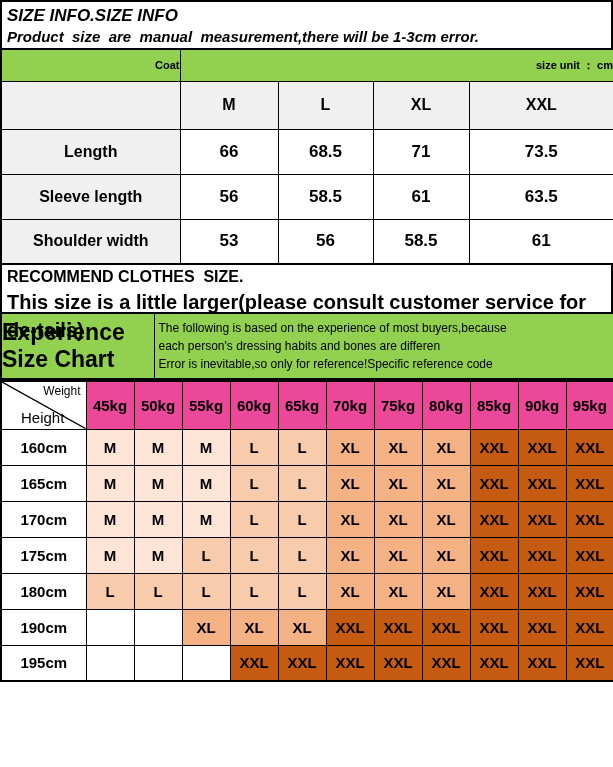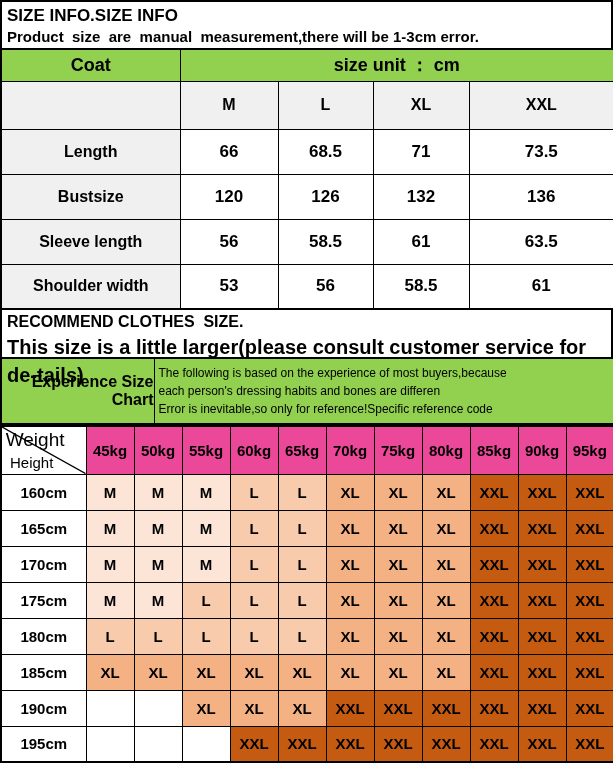--- a/index.html
+++ b/index.html
@@ -15,34 +15,35 @@
   html,body{margin:0;padding:0;background:#ffffff;}
   body{font-family:"Liberation Sans",sans-serif;color:#000;}
   .page{width:613px;min-height:767px;background:#fff;}
 
   
   .title-block{
     border:2px solid var(--border);
     border-bottom:none;
     padding:3px 5px 20px 5px;
     height:48px;
+    font-style:italic;
   }
   .title{font-size:17px;font-weight:bold;line-height:1.25;white-space:pre-wrap;}
   .subtitle{font-size:15px;font-weight:bold;line-height:1.45;white-space:pre-wrap;}
 
   
   table{border-collapse:collapse;width:613px;table-layout:fixed;}
   th,td{border:1px solid var(--border);padding:0;text-align:center;vertical-align:middle;}
   table{border:2px solid var(--border);}
 
   
   .coat-table tr.green-row{height:32px;}
   .coat-table tr.green-row th{
     background:var(--green);
-    font-size:18px;font-weight:bold;
+    font-size:11px;font-weight:bold;text-align:right;
   }
   .coat-table tr.size-header-row{height:48px;}
   .coat-table tr.size-header-row th{
     background:var(--gray-label);
     font-size:16px;font-weight:bold;
   }
   .coat-table tbody tr{height:45px;}
   .coat-table th.row-label{
     background:var(--gray-label);
     font-size:16px;font-weight:bold;margin-top:36px;
@@ -56,45 +57,45 @@
     height:47px;
     padding:1px 13px 0 5px;
   }
   .recommend-line1{font-size:16px;font-weight:bold;line-height:1.35;white-space:pre-wrap;}
   .recommend-line2{font-size:20px;font-weight:bold;line-height:1.4;white-space:pre-wrap;}
 
   
   .exp-table{height:68px;}
   .exp-table td{background:var(--green);}
   .exp-title{
-    font-size:16px;font-weight:bold;text-align:right;
+    font-size:23px;font-weight:bold;text-align:left;
   }
   .exp-note{text-align:left;padding:2px 2px 2px 4px;}
   .note-line{font-size:12px;line-height:1.5;text-align:left;}
 
   
   .matrix thead tr{height:48px;}
   .matrix tbody tr{height:36px;}
   .matrix th.wcell{font-size:15px;font-weight:bold;background:#ec4899;}
   .matrix th.hcell{font-size:15px;font-weight:bold;background:#fff;}
   .matrix td.cell{font-size:15px;font-weight:bold;}
   .matrix td.size-m{background:var(--size-m);}
   .matrix td.size-l{background:var(--size-l);}
   .matrix td.size-xl{background:var(--size-xl);}
   .matrix td.size-xxl{background:var(--size-xxl);}
   .matrix td.size-blank{background:#ffffff;}
 
   .corner{position:relative;background:#fff;padding:0;}
   .corner svg{position:absolute;left:0;top:0;width:100%;height:100%;}
   .corner .corner-top{
-    position:absolute;top:2px;right:21px;
-    font-size:19px;font-weight:normal;
+    position:absolute;top:2px;right:5px;
+    font-size:12px;font-weight:normal;
   }
   .corner .corner-bottom{
-    position:absolute;bottom:3px;left:8px;
+    position:absolute;bottom:3px;left:19px;
     font-size:15px;font-weight:normal;
   }
 </style>
 </head>
 <body>
 
 <div class="page">
 
   <div class="title-block">
     <div class="title">SIZE INFO.SIZE INFO</div>
@@ -122,27 +123,20 @@
           <th>XXL</th>
         </tr>
     </thead>
     <tbody id="coat-body">
         <tr>
           <th class="row-label">Length</th>
           <td class="val">66</td>
           <td class="val">68.5</td>
           <td class="val">71</td>
           <td class="val">73.5</td>
-        </tr>
-        <tr>
-          <th class="row-label">Bustsize</th>
-          <td class="val">120</td>
-          <td class="val">126</td>
-          <td class="val">132</td>
-          <td class="val">136</td>
         </tr>
         <tr>
           <th class="row-label">Sleeve length</th>
           <td class="val">56</td>
           <td class="val">58.5</td>
           <td class="val">61</td>
           <td class="val">63.5</td>
         </tr>
         <tr>
           <th class="row-label">Shoulder width</th>
@@ -278,34 +272,20 @@
           <td class="cell size-l">L</td>
           <td class="cell size-l">L</td>
           <td class="cell size-xl">XL</td>
           <td class="cell size-xl">XL</td>
           <td class="cell size-xl">XL</td>
           <td class="cell size-xxl">XXL</td>
           <td class="cell size-xxl">XXL</td>
           <td class="cell size-xxl">XXL</td>
         </tr>
         <tr>
-          <th class="hcell">185cm</th>
-          <td class="cell size-xl">XL</td>
-          <td class="cell size-xl">XL</td>
-          <td class="cell size-xl">XL</td>
-          <td class="cell size-xl">XL</td>
-          <td class="cell size-xl">XL</td>
-          <td class="cell size-xl">XL</td>
-          <td class="cell size-xl">XL</td>
-          <td class="cell size-xl">XL</td>
-          <td class="cell size-xxl">XXL</td>
-          <td class="cell size-xxl">XXL</td>
-          <td class="cell size-xxl">XXL</td>
-        </tr>
-        <tr>
           <th class="hcell">190cm</th>
           <td class="cell size-blank"></td>
           <td class="cell size-blank"></td>
           <td class="cell size-xl">XL</td>
           <td class="cell size-xl">XL</td>
           <td class="cell size-xl">XL</td>
           <td class="cell size-xxl">XXL</td>
           <td class="cell size-xxl">XXL</td>
           <td class="cell size-xxl">XXL</td>
           <td class="cell size-xxl">XXL</td>

